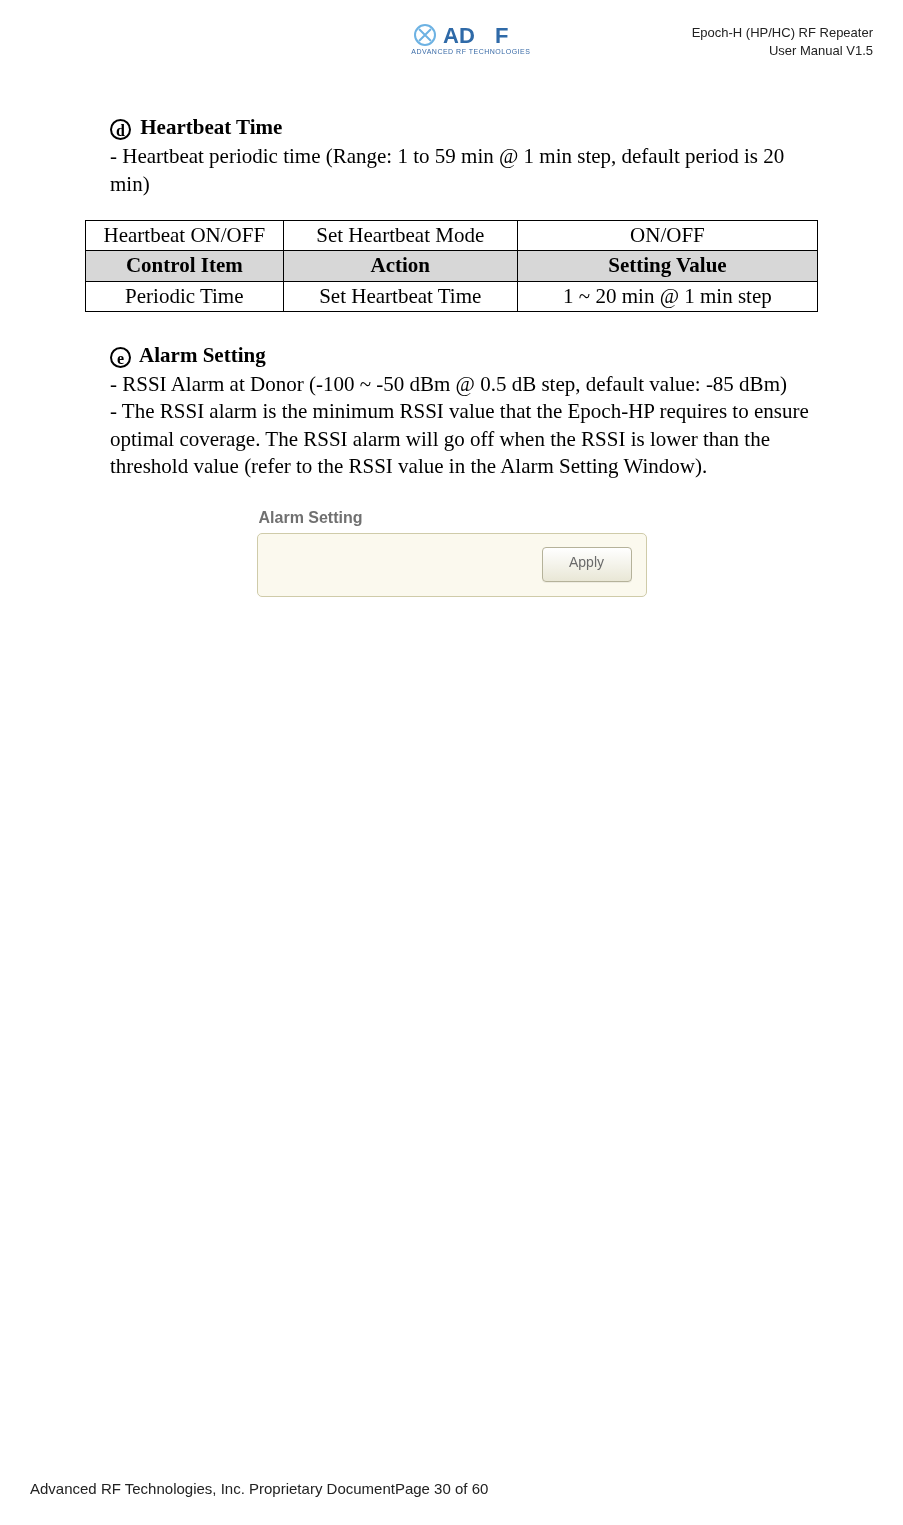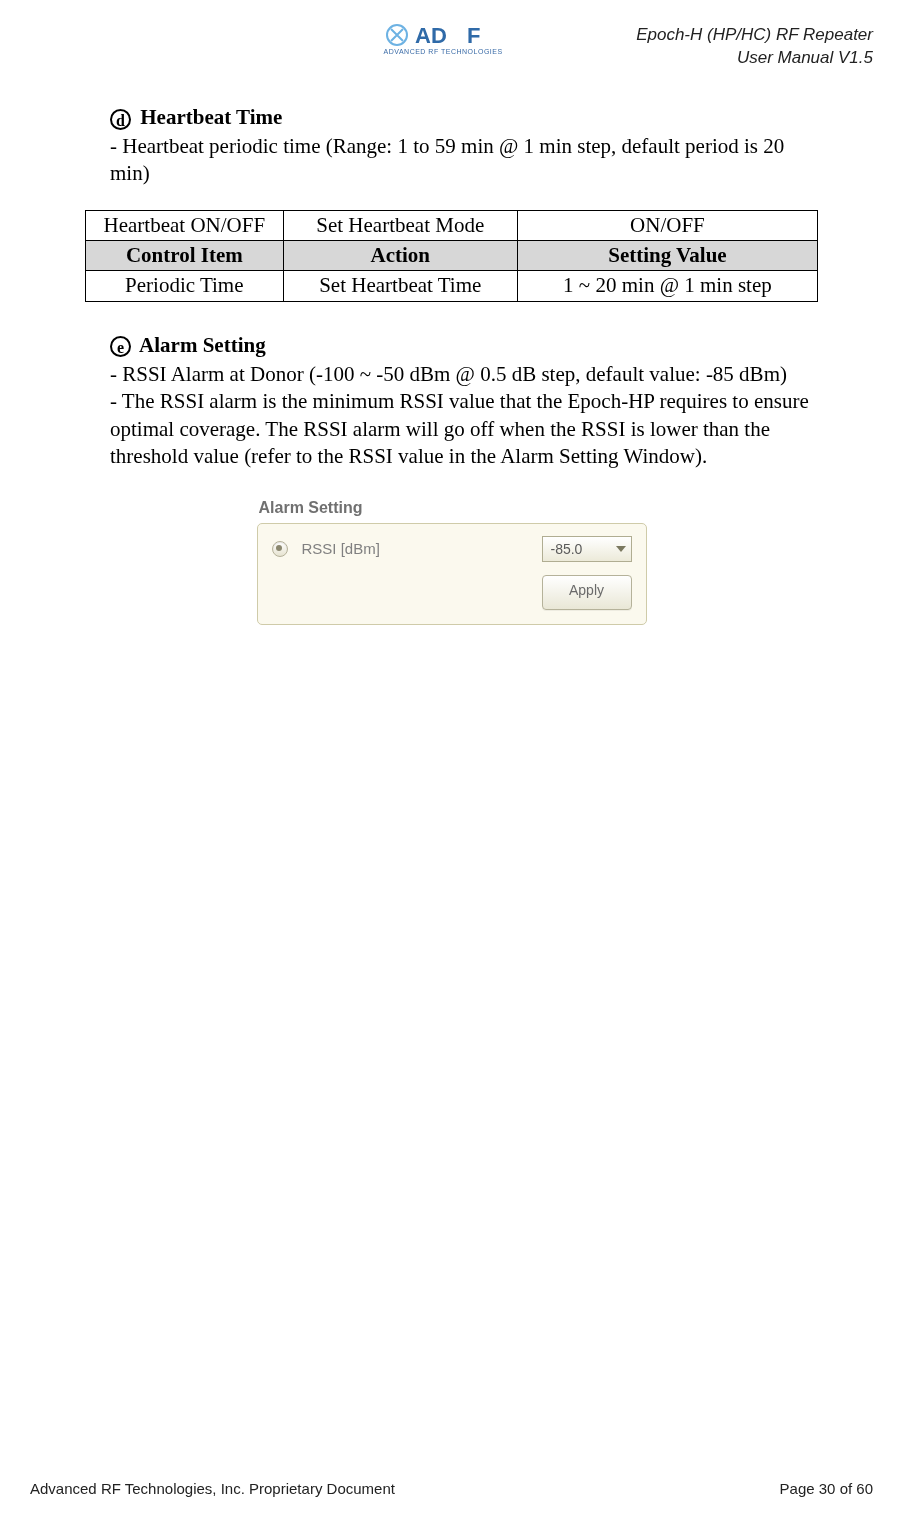--- a/index.html
+++ b/index.html
@@ -16,47 +16,46 @@
   .page {
     padding: 20px 30px 0 30px;
     box-sizing: border-box;
     height: 100%;
     position: relative;
   }
   .header-row {
     display: flex;
     justify-content: space-between;
     align-items: flex-start;
-    margin-bottom: 34px;
+    margin-bottom: 55px;
   }
   .logo-wrap {
     flex: 1;
     text-align: center;
   }
   .logo {
     display: inline-block;
   }
   .logo-svg { vertical-align: middle; }
   .logo-sub {
     font-family: Arial, Helvetica, sans-serif;
     font-size: 7px;
     color: #3a6ba7;
     letter-spacing: 0.5px;
     text-align: center;
     margin-top: -2px;
   }
   .header-meta {
     font-family: "Trebuchet MS", "Lucida Sans", sans-serif;
-    font-size: 17px;
+    font-size: 13px;
     color: #222;
     text-align: right;
     line-height: 1.35;
     white-space: nowrap;
     padding-top: 4px;
-    font-style: italic;
   }
   .content {
     padding: 0 55px 0 55px;
     font-size: 21px;
     line-height: 1.3;
   }
   .section-title {
     font-weight: bold;
     margin-left: 25px;
     margin-bottom: 2px;
@@ -188,21 +187,20 @@
     padding: 0 14px;
     box-sizing: border-box;
   }
 
   .footer {
     position: absolute;
     bottom: 28px;
     left: 30px;
     right: 30px;
     display: flex;
-    justify-content: space-between;
     font-family: "Trebuchet MS", "Lucida Sans", sans-serif;
     font-size: 15px;
     color: #222;
   }
 </style>
 </head>
 <body>
 
 <div class="page">
 
@@ -267,28 +265,20 @@
     </div>
     <div class="body-para">
       <div>- RSSI Alarm at Donor (-100 ~ -50 dBm @ 0.5 dB step, default value: -85 dBm)</div>
       <div>- The RSSI alarm is the minimum RSSI value that the Epoch-HP requires to ensure optimal coverage.  The RSSI alarm will go off when the RSSI is lower than the threshold value (refer to the RSSI value in the Alarm Setting Window).</div>
     </div>
 
     <div class="alarm-panel-wrap">
       <div class="alarm-panel">
         <div class="panel-title">Alarm Setting</div>
         <div class="panel-box">
-          <div class="field-row">
-            <span class="radio-circle"></span>
-            <span class="field-label">RSSI [dBm]</span>
-            <span class="dropdown">
-              <span>-85.0</span>
-              <span class="dropdown-arrow"></span>
-            </span>
-          </div>
           <div class="apply-row">
             <span class="apply-btn">Apply</span>
           </div>
         </div>
       </div>
     </div>
 
   </div>
 
   <div class="footer">

